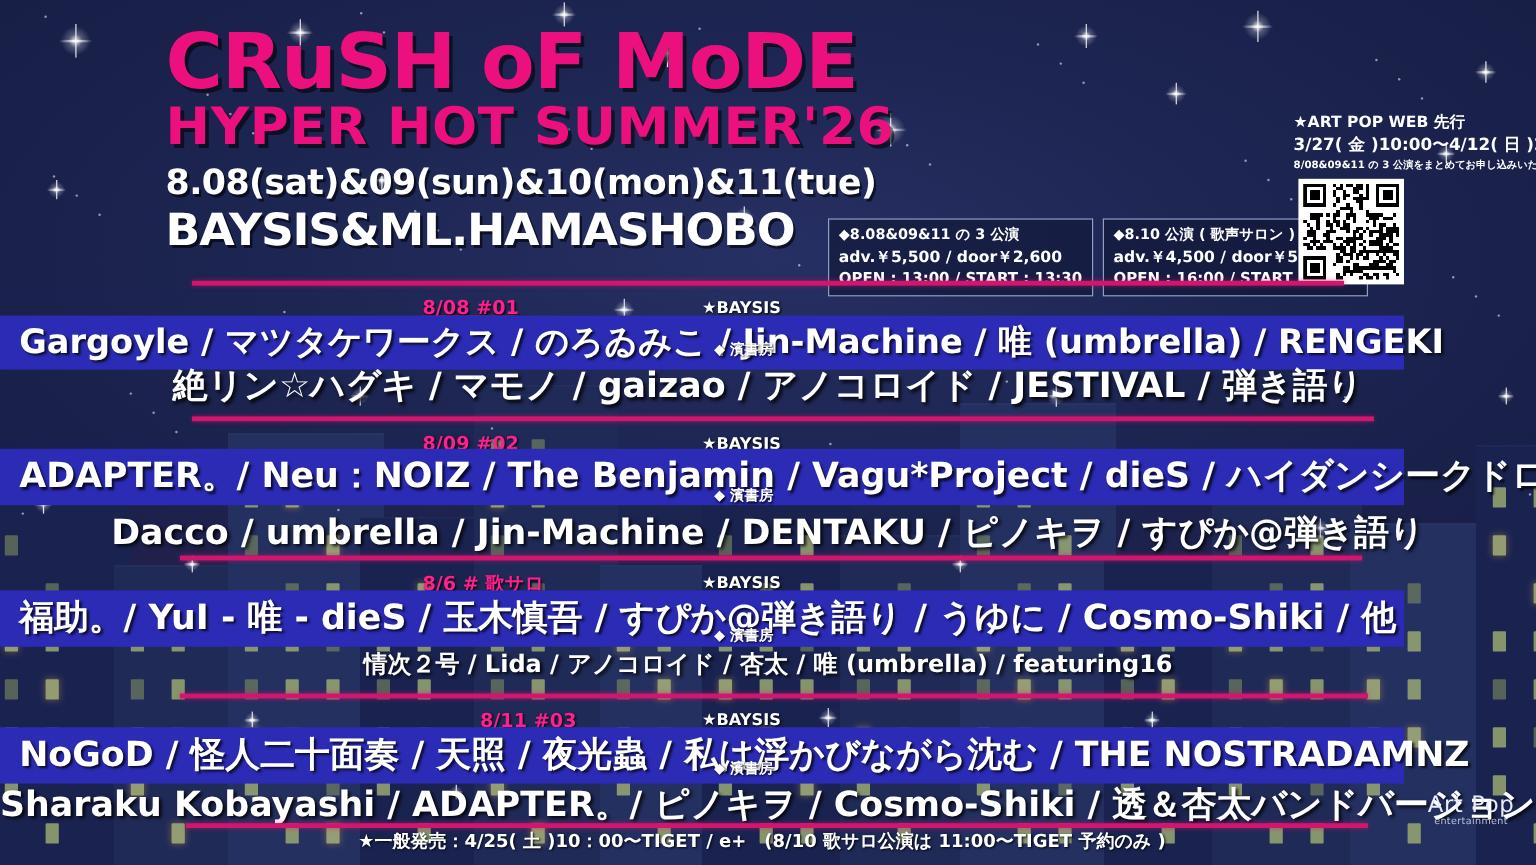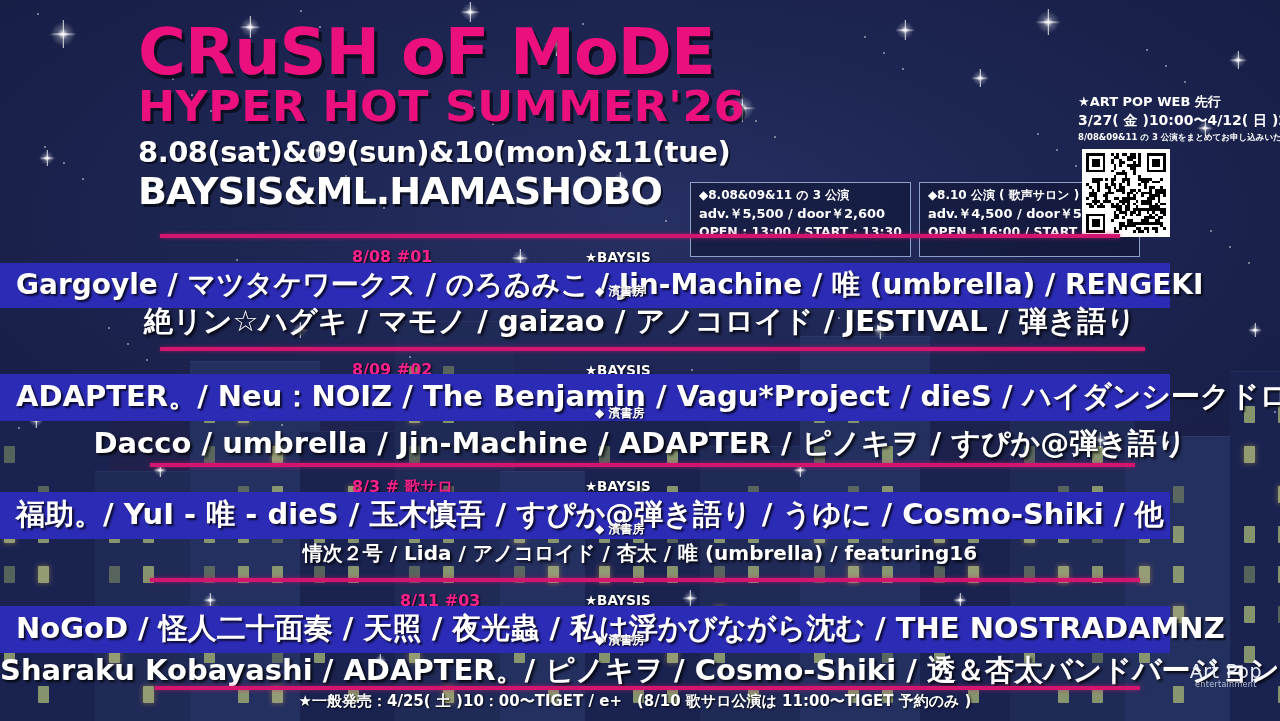--- a/index.html
+++ b/index.html
@@ -147,21 +147,21 @@
   .r-note2 {
     font-family:"DejaVu Sans", sans-serif;
     font-size:10.5px; font-weight:700; color:#ffffff;
     margin-top:3px; white-space:nowrap;
   }
 
   .price-row { position:absolute; left:690px; top:182px; display:flex; gap:8px; }
   .price-box {
     border:1.5px solid #8fa0c8;
     background:rgba(14,20,50,.55);
-    padding:4px 8px 17px;
+    padding:4px 8px 7px;
     color:#ffffff;
     font-family:"DejaVu Sans", sans-serif;
     font-weight:700;
   }
   .price-box .l1 { font-size:12px; white-space:nowrap; }
   .price-box .l2 { font-size:13px; white-space:nowrap; margin-top:1px; }
   .price-box .l3 { font-size:12.5px; white-space:nowrap; margin-top:1px; }
 
   
   .qr-block { position:absolute; left:1078px; top:93px; width:200px; }
@@ -953,25 +953,25 @@
       <div class="lineup-a" style="top:263px; font-size:28px;">Gargoyle / マツタケワークス / のろゐみこ  / Jin-Machine / 唯 (umbrella) / RENGEKI</div>
       <div class="stage-tag" style="left:595px; top:283px; font-size:12px;">◆ 濱書房</div>
       <div class="lineup-b" style="top:302px; font-size:29px;">絶リン☆ハグキ / マモノ / gaizao / アノコロイド  / JESTIVAL / 弾き語り</div>
     </div>
       <div class="day">
       <div class="rule" style="left:160px; top:347px; width:985px;"></div>
       <div class="date-tag" style="left:352px; top:360px;">8/09 #02</div>
       <div class="stage-tag" style="left:585px; top:362px;">★BAYSIS</div>
       <div class="lineup-a" style="top:374px; font-size:29px;">ADAPTER。/ Neu：NOIZ / The Benjamin  / Vagu*Project  / dieS / ハイダンシークドロシー</div>
       <div class="stage-tag" style="left:595px; top:405px; font-size:12px;">◆ 濱書房</div>
-      <div class="lineup-b" style="top:424px; font-size:29px;">Dacco / umbrella / Jin-Machine  / ADAPTER / ピノキヲ  / すぴか@弾き語り</div>
+      <div class="lineup-b" style="top:424px; font-size:29px;">Dacco / umbrella / Jin-Machine  / DENTAKU / ピノキヲ  / すぴか@弾き語り</div>
     </div>
       <div class="day">
       <div class="rule" style="left:150px; top:463px; width:985px;"></div>
-      <div class="date-tag" style="left:352px; top:477px;">8/3 # 歌サロ</div>
+      <div class="date-tag" style="left:352px; top:477px;">8/6 # 歌サロ</div>
       <div class="stage-tag" style="left:585px; top:478px;">★BAYSIS</div>
       <div class="lineup-a" style="top:492px; font-size:29px;">福助。/ YuI - 唯 - dieS / 玉木慎吾 / すぴか@弾き語り / うゆに / Cosmo-Shiki / 他</div>
       <div class="stage-tag" style="left:595px; top:521px; font-size:12px;">◆ 濱書房</div>
       <div class="lineup-b" style="top:540px; font-size:20px;">情次２号 / Lida / アノコロイド  / 杏太 / 唯 (umbrella) / featuring16</div>
     </div>
       <div class="day">
       <div class="rule" style="left:150px; top:578px; width:990px;"></div>
       <div class="date-tag" style="left:400px; top:591px;">8/11 #03</div>
       <div class="stage-tag" style="left:585px; top:592px;">★BAYSIS</div>
       <div class="lineup-a" style="top:606px; font-size:29px;">NoGoD / 怪人二十面奏 / 天照 / 夜光蟲 / 私は浮かびながら沈む /  THE NOSTRADAMNZ</div>

